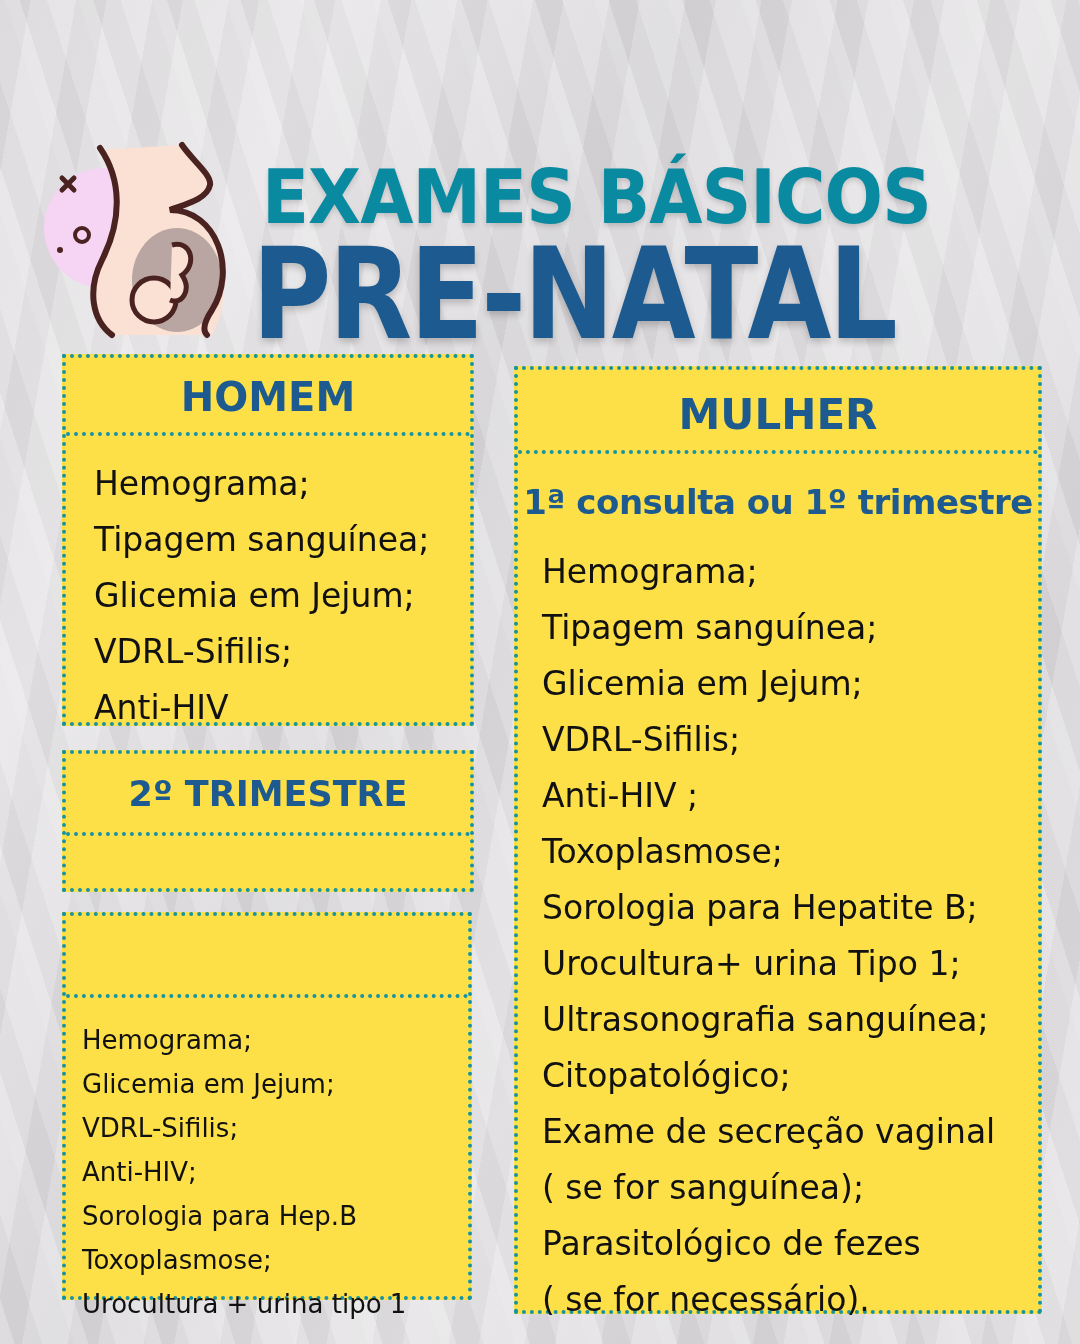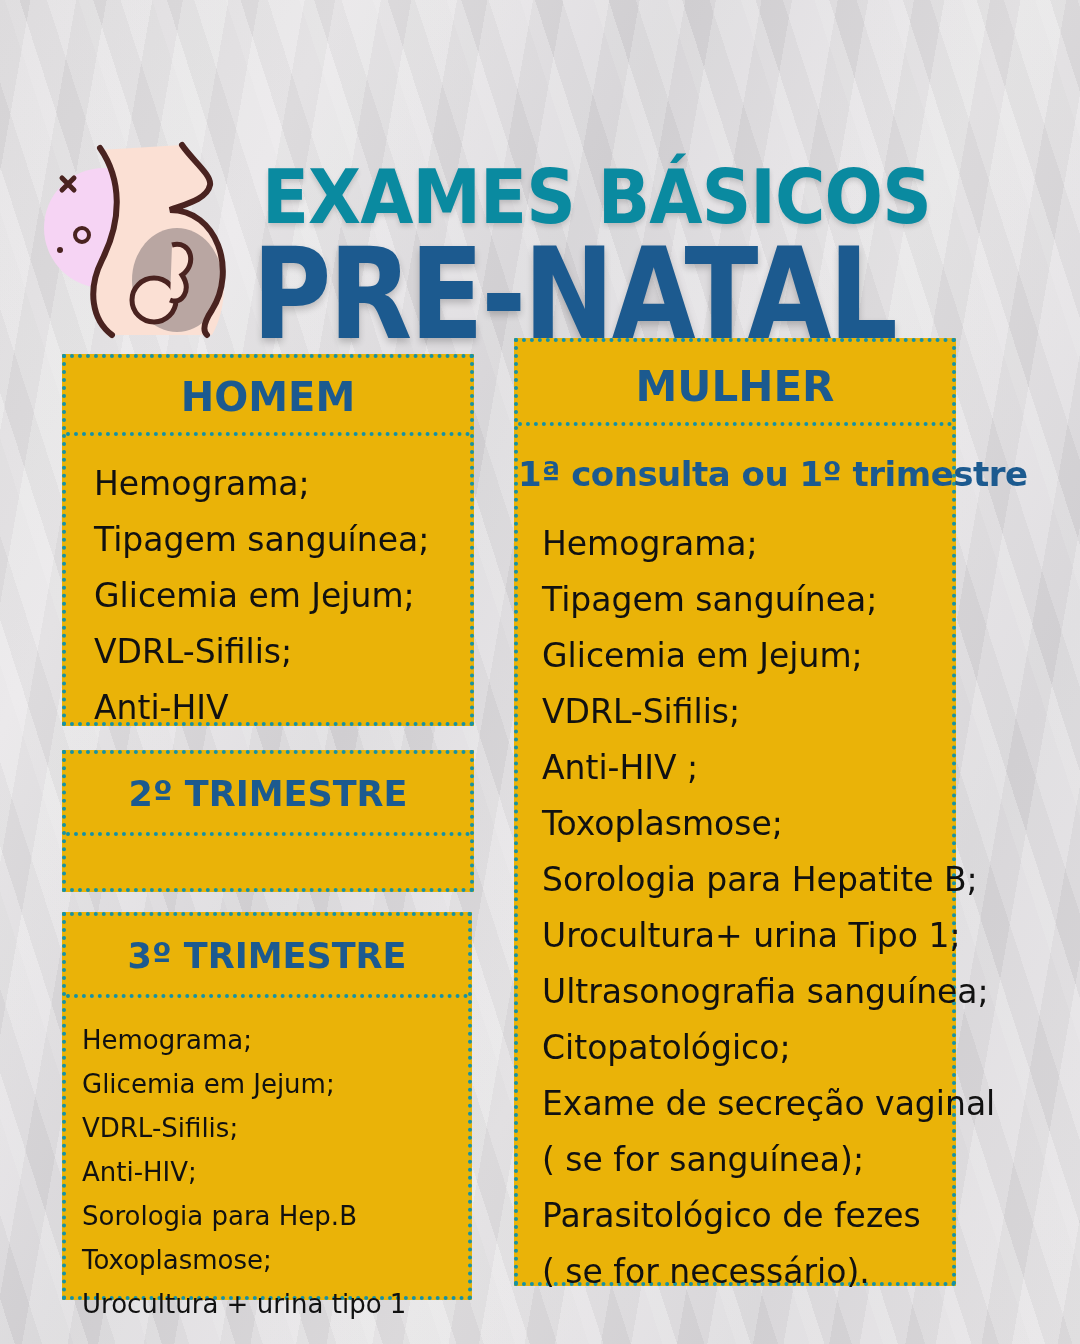--- a/index.html
+++ b/index.html
@@ -13,21 +13,21 @@
       repeating-linear-gradient(72deg, rgba(255,255,255,0.18) 0 14px, rgba(0,0,0,0.02) 14px 40px, rgba(255,255,255,0.1) 40px 70px),
       repeating-linear-gradient(100deg, rgba(0,0,0,0.025) 0 30px, rgba(255,255,255,0.12) 30px 75px);
   }
   .logo { position:absolute; left:42px; top:140px; width:200px; height:200px; }
   .title1 { position:absolute; left:262px; top:160px; font-family:"DejaVu Sans", sans-serif; font-weight:bold;
     font-size:74px; color:#0a8aa0; letter-spacing:-1px; line-height:1; transform:scaleX(0.93); transform-origin:left top; white-space:nowrap;
     text-shadow:0 3px 6px rgba(0,0,0,0.15); }
   .title2 { position:absolute; left:252px; top:232px; font-family:"DejaVu Sans", sans-serif; font-weight:bold;
     font-size:126px; color:#1c5a8f; line-height:1; letter-spacing:-3px; transform:scaleX(0.86); transform-origin:left top; white-space:nowrap;
     text-shadow:0 4px 8px rgba(0,0,0,0.2); }
-  .box { position:absolute; background:#eab308; border:4px dotted #1592a6; box-sizing:border-box; }
+  .box { position:absolute; background:#fde047; border:4px dotted #1592a6; box-sizing:border-box; }
   .hdr { font-family:"DejaVu Sans", sans-serif; font-weight:bold; color:#1c5a8f; text-align:center; }
   .sep { position:absolute; left:0; right:0; border-top:4px dotted #1592a6; }
   .list { position:absolute; margin:12px; padding:0; list-style:none; color:#111; font-family:"DejaVu Sans", sans-serif; }
   .list li { white-space:nowrap; }
 </style>
 </head>
 <body>
 
 <div class="tex"></div>
 
@@ -58,34 +58,33 @@
     <li>Anti-HIV</li>
   </ul>
 </div>
 
 <div class="box" style="left:62px; top:750px; width:412px; height:142px;">
   <div class="hdr" style="position:absolute; left:0; right:0; top:20px; font-size:35px;text-align:center;">2º TRIMESTRE</div>
   <div class="sep" style="top:78px;"></div>
 </div>
 
 <div class="box" style="left:62px; top:912px; width:410px; height:388px;">
-  <div class="hdr" style="position:absolute; left:0; right:0; top:20px; font-size:35px;">3º TRIMESTRE</div>
   <div class="sep" style="top:78px;"></div>
   <ul class="list" style="left:4px; top:90px; font-size:26px; line-height:44px;">
     <li>Hemograma;</li>
     <li>Glicemia em Jejum;</li>
     <li>VDRL-Sifilis;</li>
     <li>Anti-HIV;</li>
     <li>Sorologia para Hep.B</li>
     <li>Toxoplasmose;</li>
     <li>Urocultura + urina tipo 1</li>
   </ul>
 </div>
 
-<div class="box" style="left:514px; top:338px; width:442px; height:948px;">
+<div class="box" style="left:514px; top:366px; width:528px; height:948px;">
   <div class="hdr" style="position:absolute; left:0; right:0; top:20px; font-size:42px;">MULHER</div>
   <div class="sep" style="top:80px;"></div>
   <div class="hdr" style="position:absolute; left:0; right:0; top:112px; font-size:34px; white-space:nowrap; letter-spacing:-0.5px;">1ª consulta ou 1º trimestre</div>
   <ul class="list" style="left:12px; top:162px; font-size:33px; line-height:56px;">
     <li>Hemograma;</li>
     <li>Tipagem sanguínea;</li>
     <li>Glicemia em Jejum;</li>
     <li>VDRL-Sifilis;</li>
     <li>Anti-HIV ;</li>
     <li>Toxoplasmose;</li>

